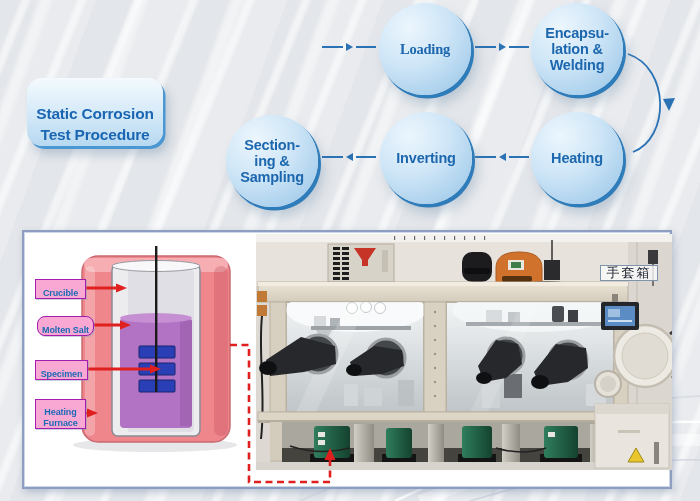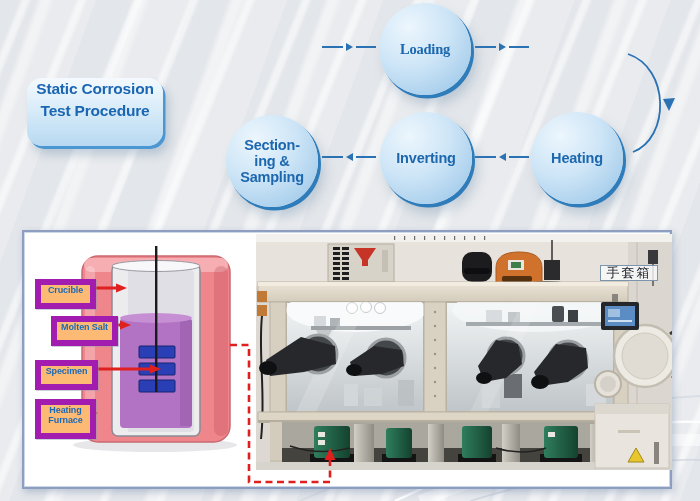--- a/index.html
+++ b/index.html
@@ -9,21 +9,21 @@
     background:
       repeating-linear-gradient(112deg, rgba(255,255,255,0) 0 18px, rgba(255,255,255,0.55) 22px 26px, rgba(255,255,255,0) 30px 52px),
       repeating-linear-gradient(110deg, rgba(210,215,222,0.25) 0 34px, rgba(255,255,255,0.4) 40px 46px, rgba(210,215,222,0) 52px 90px);}
   .bg-swoosh{position:absolute;inset:0;z-index:0;pointer-events:none;}
 
   
   .titlebox{position:absolute;left:27px;top:78px;width:136px;height:68px;z-index:2;
     border-radius:15px;
     background:linear-gradient(180deg,#f4fafe 0%,#d9ecf9 45%,#b7d9f1 100%);
     box-shadow:2.5px 3px 0 0 #4a97d4, 6px 9px 10px rgba(110,140,170,0.35);
-    display:flex;align-items:flex-start;justify-content:center;text-align:center;
+    display:flex;align-items:flex-end;justify-content:center;text-align:center;
     color:#1b66b2;font-weight:bold;font-size:15.5px;line-height:1.4;
     letter-spacing:-0.2px;white-space:pre-line;}
   .circle{position:absolute;width:92px;height:92px;border-radius:50%;z-index:2;
     background:radial-gradient(circle at 32% 26%,#ecf6fd 0%,#cfe6f7 42%,#a9cfec 80%,#93c2e6 100%);
     box-shadow:2.5px 3px 0 0.5px #2f7cba, 6px 10px 12px rgba(110,140,170,0.35);
     display:flex;align-items:center;justify-content:center;text-align:center;
     color:#1c67ae;font-weight:bold;font-size:14.5px;line-height:1.12;
     letter-spacing:-0.2px;white-space:pre-line;}
   .harrow{position:absolute;height:10px;display:flex;align-items:center;gap:3px;z-index:1;}
   .harrow .dash{flex:1;height:2px;background:#2a72b4;}
@@ -31,24 +31,24 @@
   .tri-l{width:0;height:0;border-top:4.5px solid transparent;border-bottom:4.5px solid transparent;border-right:7.5px solid #2a72b4;}
   .arc-svg{position:absolute;left:612px;top:38px;z-index:1;}
 
   
   .bottom-box{position:absolute;left:22px;top:230px;width:650px;height:259px;z-index:2;
     background:#ffffff;border:2px solid #8d9ec0;box-sizing:border-box;
     box-shadow:inset 0 0 0 1px #ccd7e8, 2px 3px 7px rgba(120,140,170,0.45);}
   .diagram-svg{position:absolute;left:4px;top:8px;z-index:1;}
   .photo-svg{position:absolute;left:232px;top:2px;z-index:1;}
   .connector-svg{position:absolute;left:0;top:0;z-index:5;pointer-events:none;}
-  .dlabel{position:absolute;z-index:6;background:#fdba74;border:6px solid #a21caf;
+  .dlabel{position:absolute;z-index:6;background:#f9a8d4;border:1px solid #a21caf;
     box-shadow:1px 1px 0 rgba(140,155,180,0.45);
     color:#1b6ab5;font-weight:bold;font-size:9px;line-height:1.15;letter-spacing:-0.1px;
-    display:flex;align-items:flex-start;justify-content:center;text-align:center;white-space:pre-line;}
+    display:flex;align-items:flex-end;justify-content:center;text-align:center;white-space:pre-line;}
   .cn-label{position:absolute;left:576px;top:33px;width:58px;height:16px;z-index:6;
     background:rgba(250,251,253,0.78);border:1.5px solid #7d94ad;box-sizing:border-box;
     color:#20242e;font-size:13px;letter-spacing:2px;
     display:flex;align-items:center;justify-content:center;}
 </style>
 </head>
 <body>
 
 <div class="page">
   <div class="streaks"></div>
@@ -59,20 +59,25 @@
     <path d="M 470 501 C 590 465, 670 458, 700 460" stroke="#c9cfd8" stroke-width="1.5" fill="none" opacity="0.7"></path>
   </svg>
 
   <div class="titlebox">
     <span>Static Corrosion
 Test Procedure</span>
   </div>
 
   <div class="circle" style="left:379px;top:3px;font-family:Liberation Serif, serif;">
     <span>Loading</span>
+  </div>
+  <div class="circle" style="left:531px;top:3px;">
+    <span>Encapsu-
+lation &amp;
+Welding</span>
   </div>
   <div class="circle" style="left:531px;top:112px;">
     <span>Heating</span>
   </div>
   <div class="circle" style="left:380px;top:112px;">
     <span>Inverting</span>
   </div>
   <div class="circle" style="left:226px;top:115px;">
     <span>Section-
 ing &amp;
@@ -331,21 +336,21 @@
         <rect x="345" y="68" width="38" height="28" rx="2" fill="#23262a"></rect>
         <rect x="349" y="72" width="30" height="20" fill="#5b8cc4"></rect>
         <rect x="352" y="75" width="12" height="8" fill="#9fc0e0"></rect>
         <rect x="352" y="86" width="24" height="2" fill="#cfe0f0"></rect>
       </g>
     </svg>
 
     <div class="dlabel" style="left:11px;top:47px;width:49px;height:18px;">
       <span>Crucible</span>
     </div>
-    <div class="dlabel" style="left:27px;top:84px;width:55px;height:18px;">
+    <div class="dlabel" style="left:13px;top:84px;width:55px;height:18px;border-radius:8px;">
       <span>Molten Salt</span>
     </div>
     <div class="dlabel" style="left:11px;top:128px;width:51px;height:18px;">
       <span>Specimen</span>
     </div>
     <div class="dlabel" style="left:11px;top:167px;width:49px;height:28px;">
       <span>Heating
 Furnace</span>
     </div>
 

